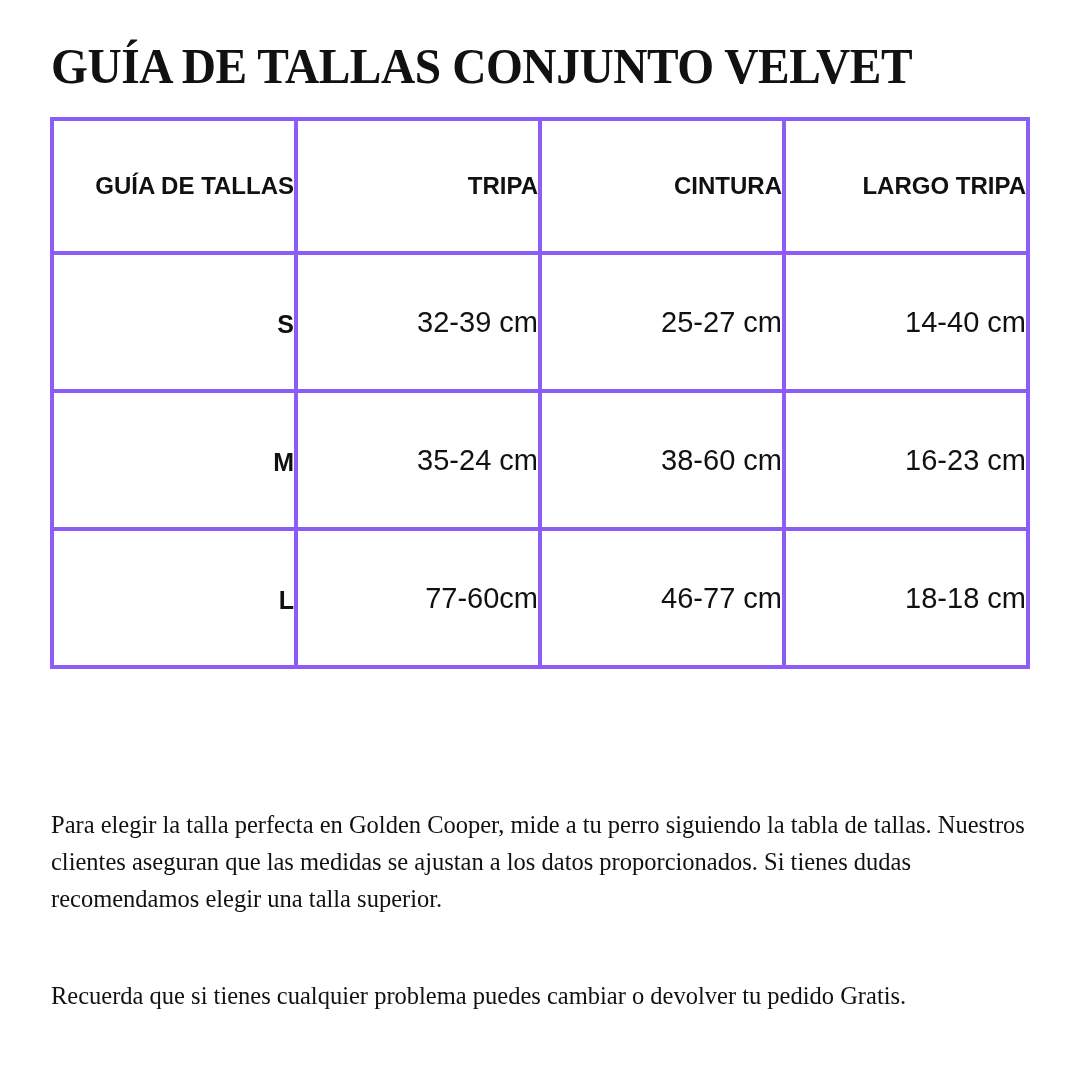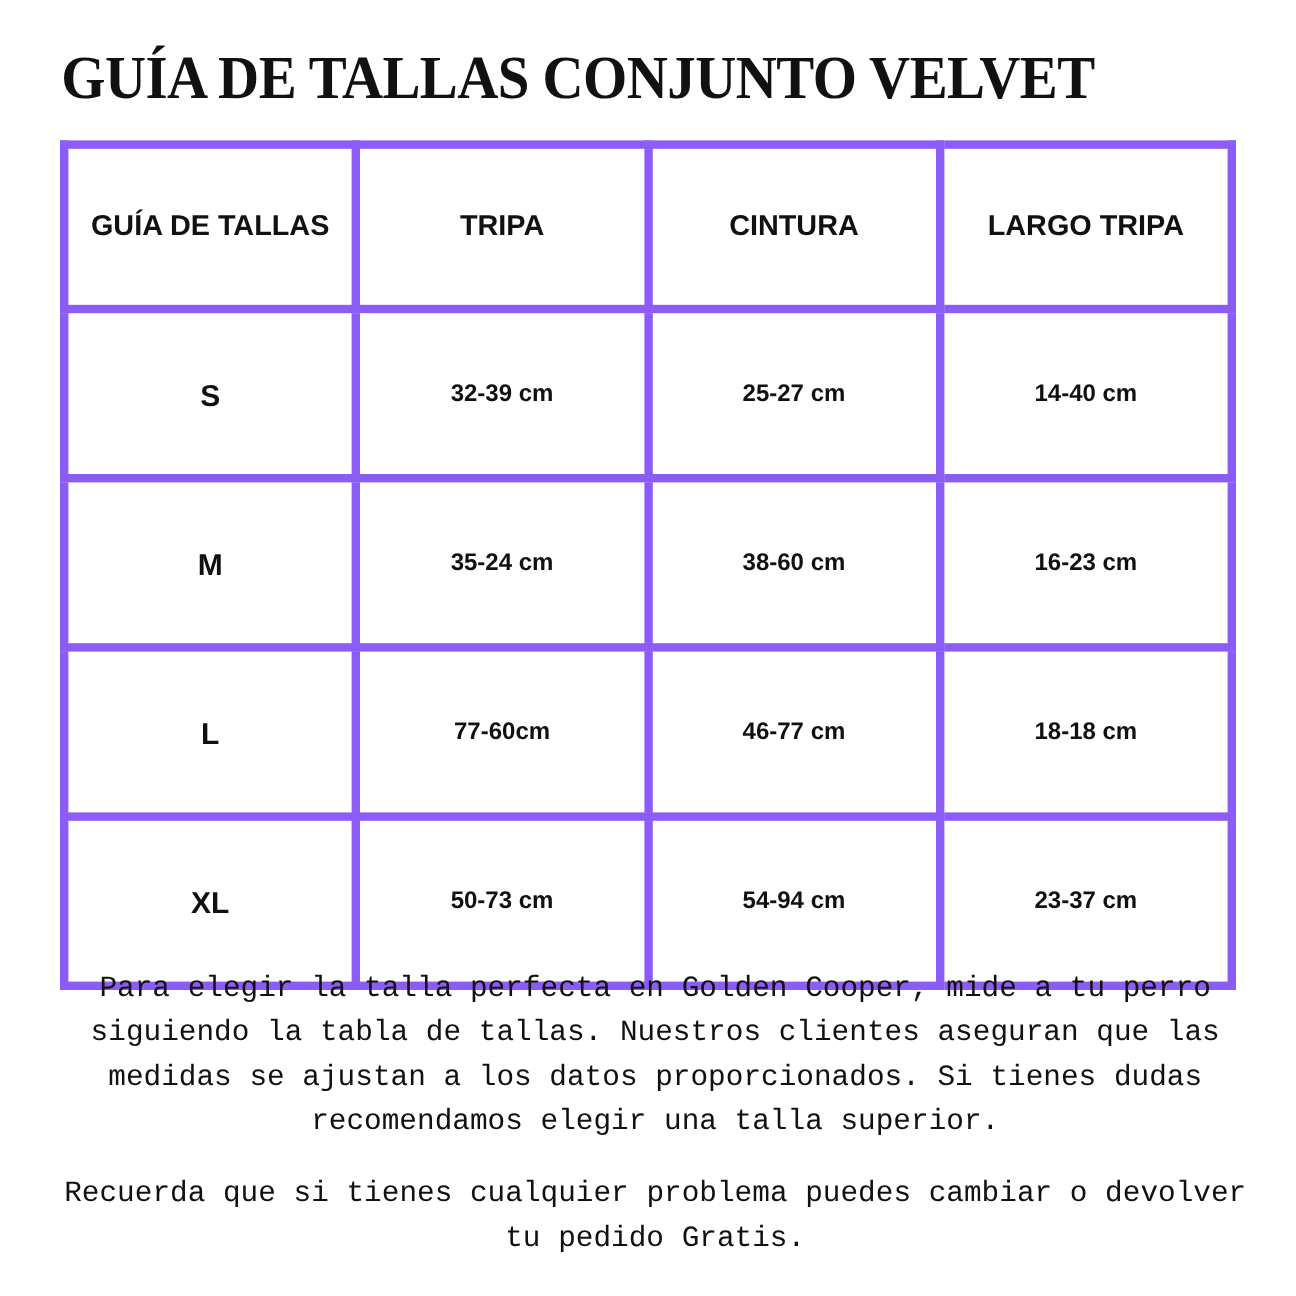--- a/index.html
+++ b/index.html
@@ -32,50 +32,49 @@
     table.size-table {
       position: absolute;
       left: 50px;
       top: 117px;
       width: 980px;
       border-collapse: collapse;
       table-layout: fixed;
       font-family: "Liberation Sans", "DejaVu Sans", sans-serif;
     }
     table.size-table td, table.size-table th {
-      border: 7px solid #8b5cf6;
+      border: 4px solid #8b5cf6;
       height: 130px;
       padding: 0;
-      text-align: center;
+      text-align: right;
       vertical-align: middle;
       color: #111111;
     }
     table.size-table th {
       font-weight: 700;
       font-size: 24px;
     }
     table.size-table td {
-      font-weight: 700;
-      font-size: 20px;
+      font-weight: 400;
+      font-size: 29px;
     }
     table.size-table td.size-label {
       font-weight: 700;
       font-size: 25px;
       padding-top: 4px;
     }
     .paragraph {
       position: absolute;
       left: 51px;
       width: 990px;
       margin: 0;
-      font-family: Liberation Mono, monospace;
+      font-family: Liberation Serif, serif;
       font-size: 24.5px;
       line-height: 37px;
       color: #111111;
-      text-align: center;
     }
     .p1 { top: 806px; }
     .p2 { top: 977px; }
   </style>
 </head>
 <body>
 
 <h1 class="title">GUÍA DE TALLAS CONJUNTO VELVET</h1>
 
 <table class="size-table">
@@ -99,23 +98,17 @@
       <td>35-24 cm</td>
       <td>38-60 cm</td>
       <td>16-23 cm</td>
     </tr>
     <tr>
       <td class="size-label">L</td>
       <td>77-60cm</td>
       <td>46-77 cm</td>
       <td>18-18 cm</td>
     </tr>
-    <tr>
-      <td class="size-label">XL</td>
-      <td>50-73 cm</td>
-      <td>54-94 cm</td>
-      <td>23-37 cm</td>
-    </tr>
   </tbody>
 </table>
 
 <p class="paragraph p1">Para elegir la talla perfecta en Golden Cooper, mide a tu perro siguiendo la tabla de tallas. Nuestros clientes aseguran que las medidas se ajustan a los datos proporcionados. Si tienes dudas recomendamos elegir una talla superior.</p>
 <p class="paragraph p2">Recuerda que si tienes cualquier problema puedes cambiar o devolver tu pedido Gratis.</p>
 
 </body></html>

